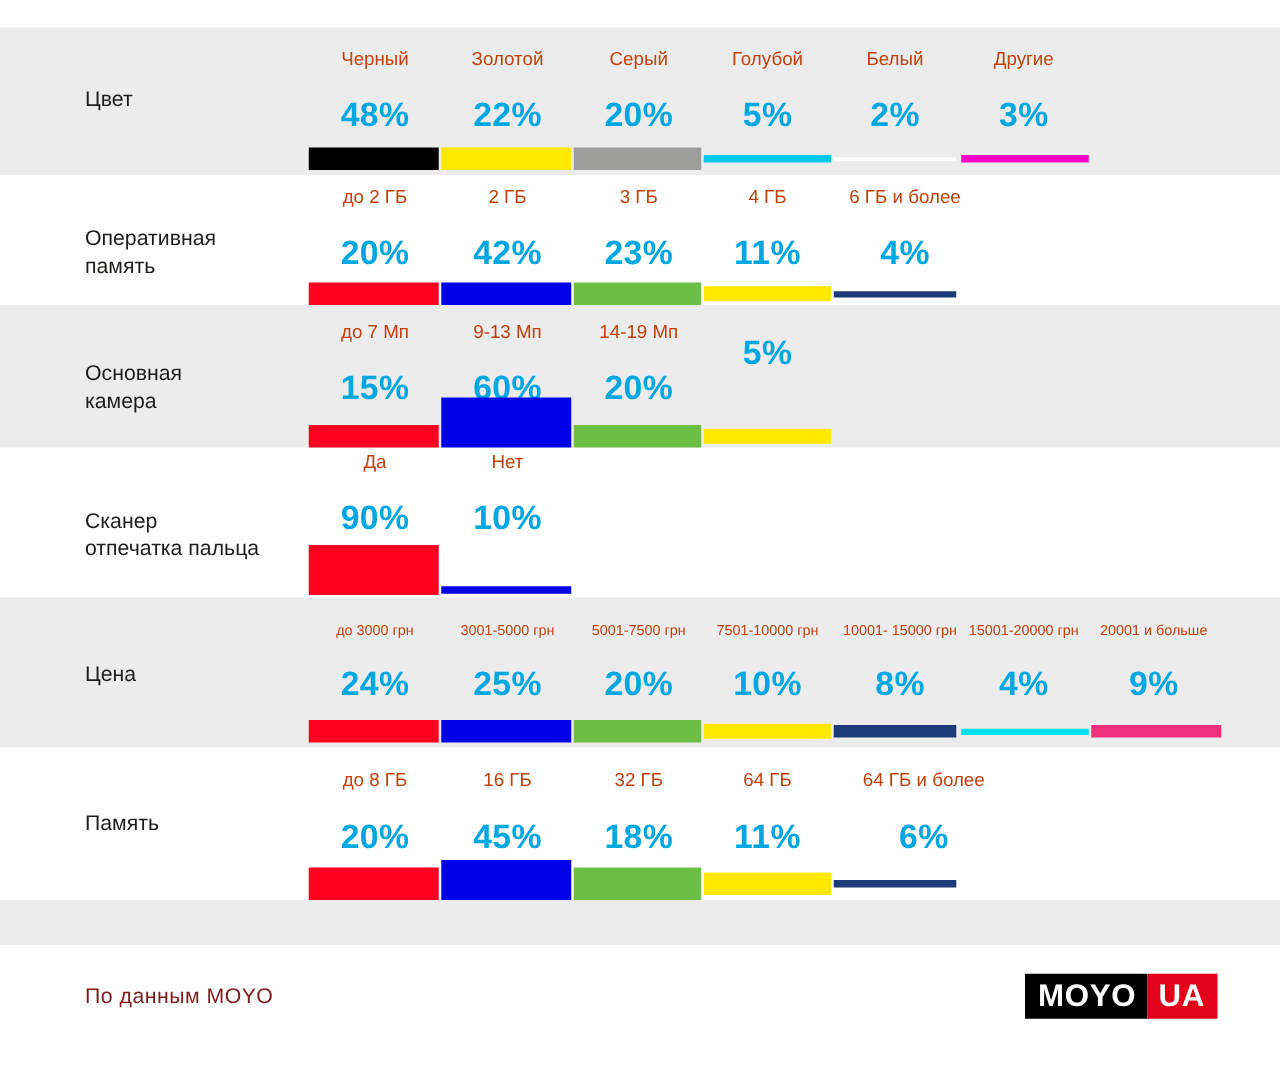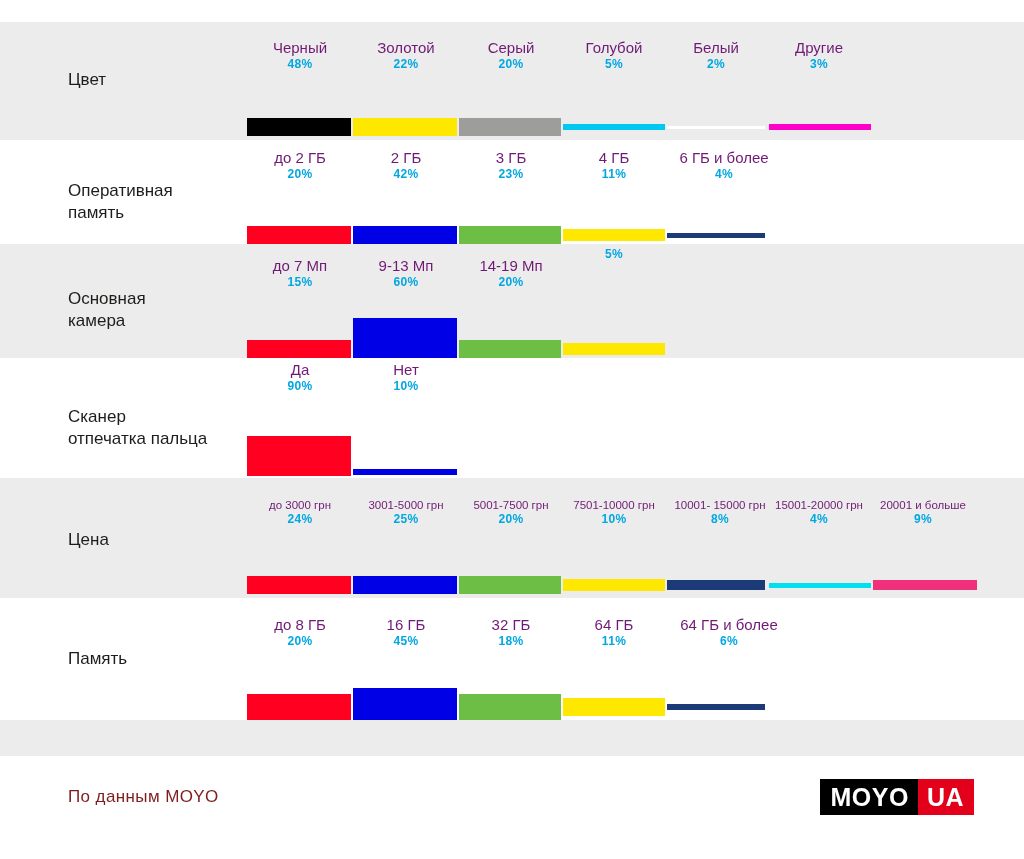--- a/index.html
+++ b/index.html
@@ -53,32 +53,32 @@
     height: 100%;
   }
   .cat {
     position: absolute;
     text-align: center;
     top: 0;
   }
   .cat .cat-name {
     font-size: 15px;
     line-height: 18px;
-    color: #701a75;
+    color: #c2410c;
     white-space: pre-line;
   }
   .cat .cat-name.small {
     font-size: 11.5px;
     line-height: 14px;
   }
   .cat .cat-pct {
-    font-size: 12px;
+    font-size: 27px;
     font-weight: bold;
     color: #00a7e1;
-    margin-top: 0;
+    margin-top: 20px;
     letter-spacing: 0.3px;
   }
   .bars {
     position: absolute;
     left: 247px;
     height: 10px;
   }
   .bar {
     position: absolute;
     top: 0;
@@ -302,21 +302,21 @@
           <div class="cat-pct">45%</div>
         </div>
         <div class="cat" style="left:212px; top:18px; width:104px;">
           <div class="cat-name">32 ГБ</div>
           <div class="cat-pct">18%</div>
         </div>
         <div class="cat" style="left:316px; top:18px; width:102px;">
           <div class="cat-name">64 ГБ</div>
           <div class="cat-pct">11%</div>
         </div>
-        <div class="cat" style="left:418px; top:18px; width:128px;">
+        <div class="cat" style="left:428px; top:18px; width:128px;">
           <div class="cat-name">64 ГБ и более</div>
           <div class="cat-pct">6%</div>
         </div>
       </div>
       <div class="bars" style="top:96px; width:730px; height:26px;">
         <div class="bar" style="left:0px; width:104px; height:26px; background:#ff0020;"></div>
         <div class="bar" style="left:106px; width:104px; height:32px; top:-6px; background:#0000e6;"></div>
         <div class="bar" style="left:212px; width:102px; height:26px; background:#6cbe45;"></div>
         <div class="bar" style="left:316px; width:102px; height:18px; top:4px; background:#ffe800;"></div>
         <div class="bar" style="left:420px; width:98px; height:6px; top:10px; background:#1b3a77;"></div>

